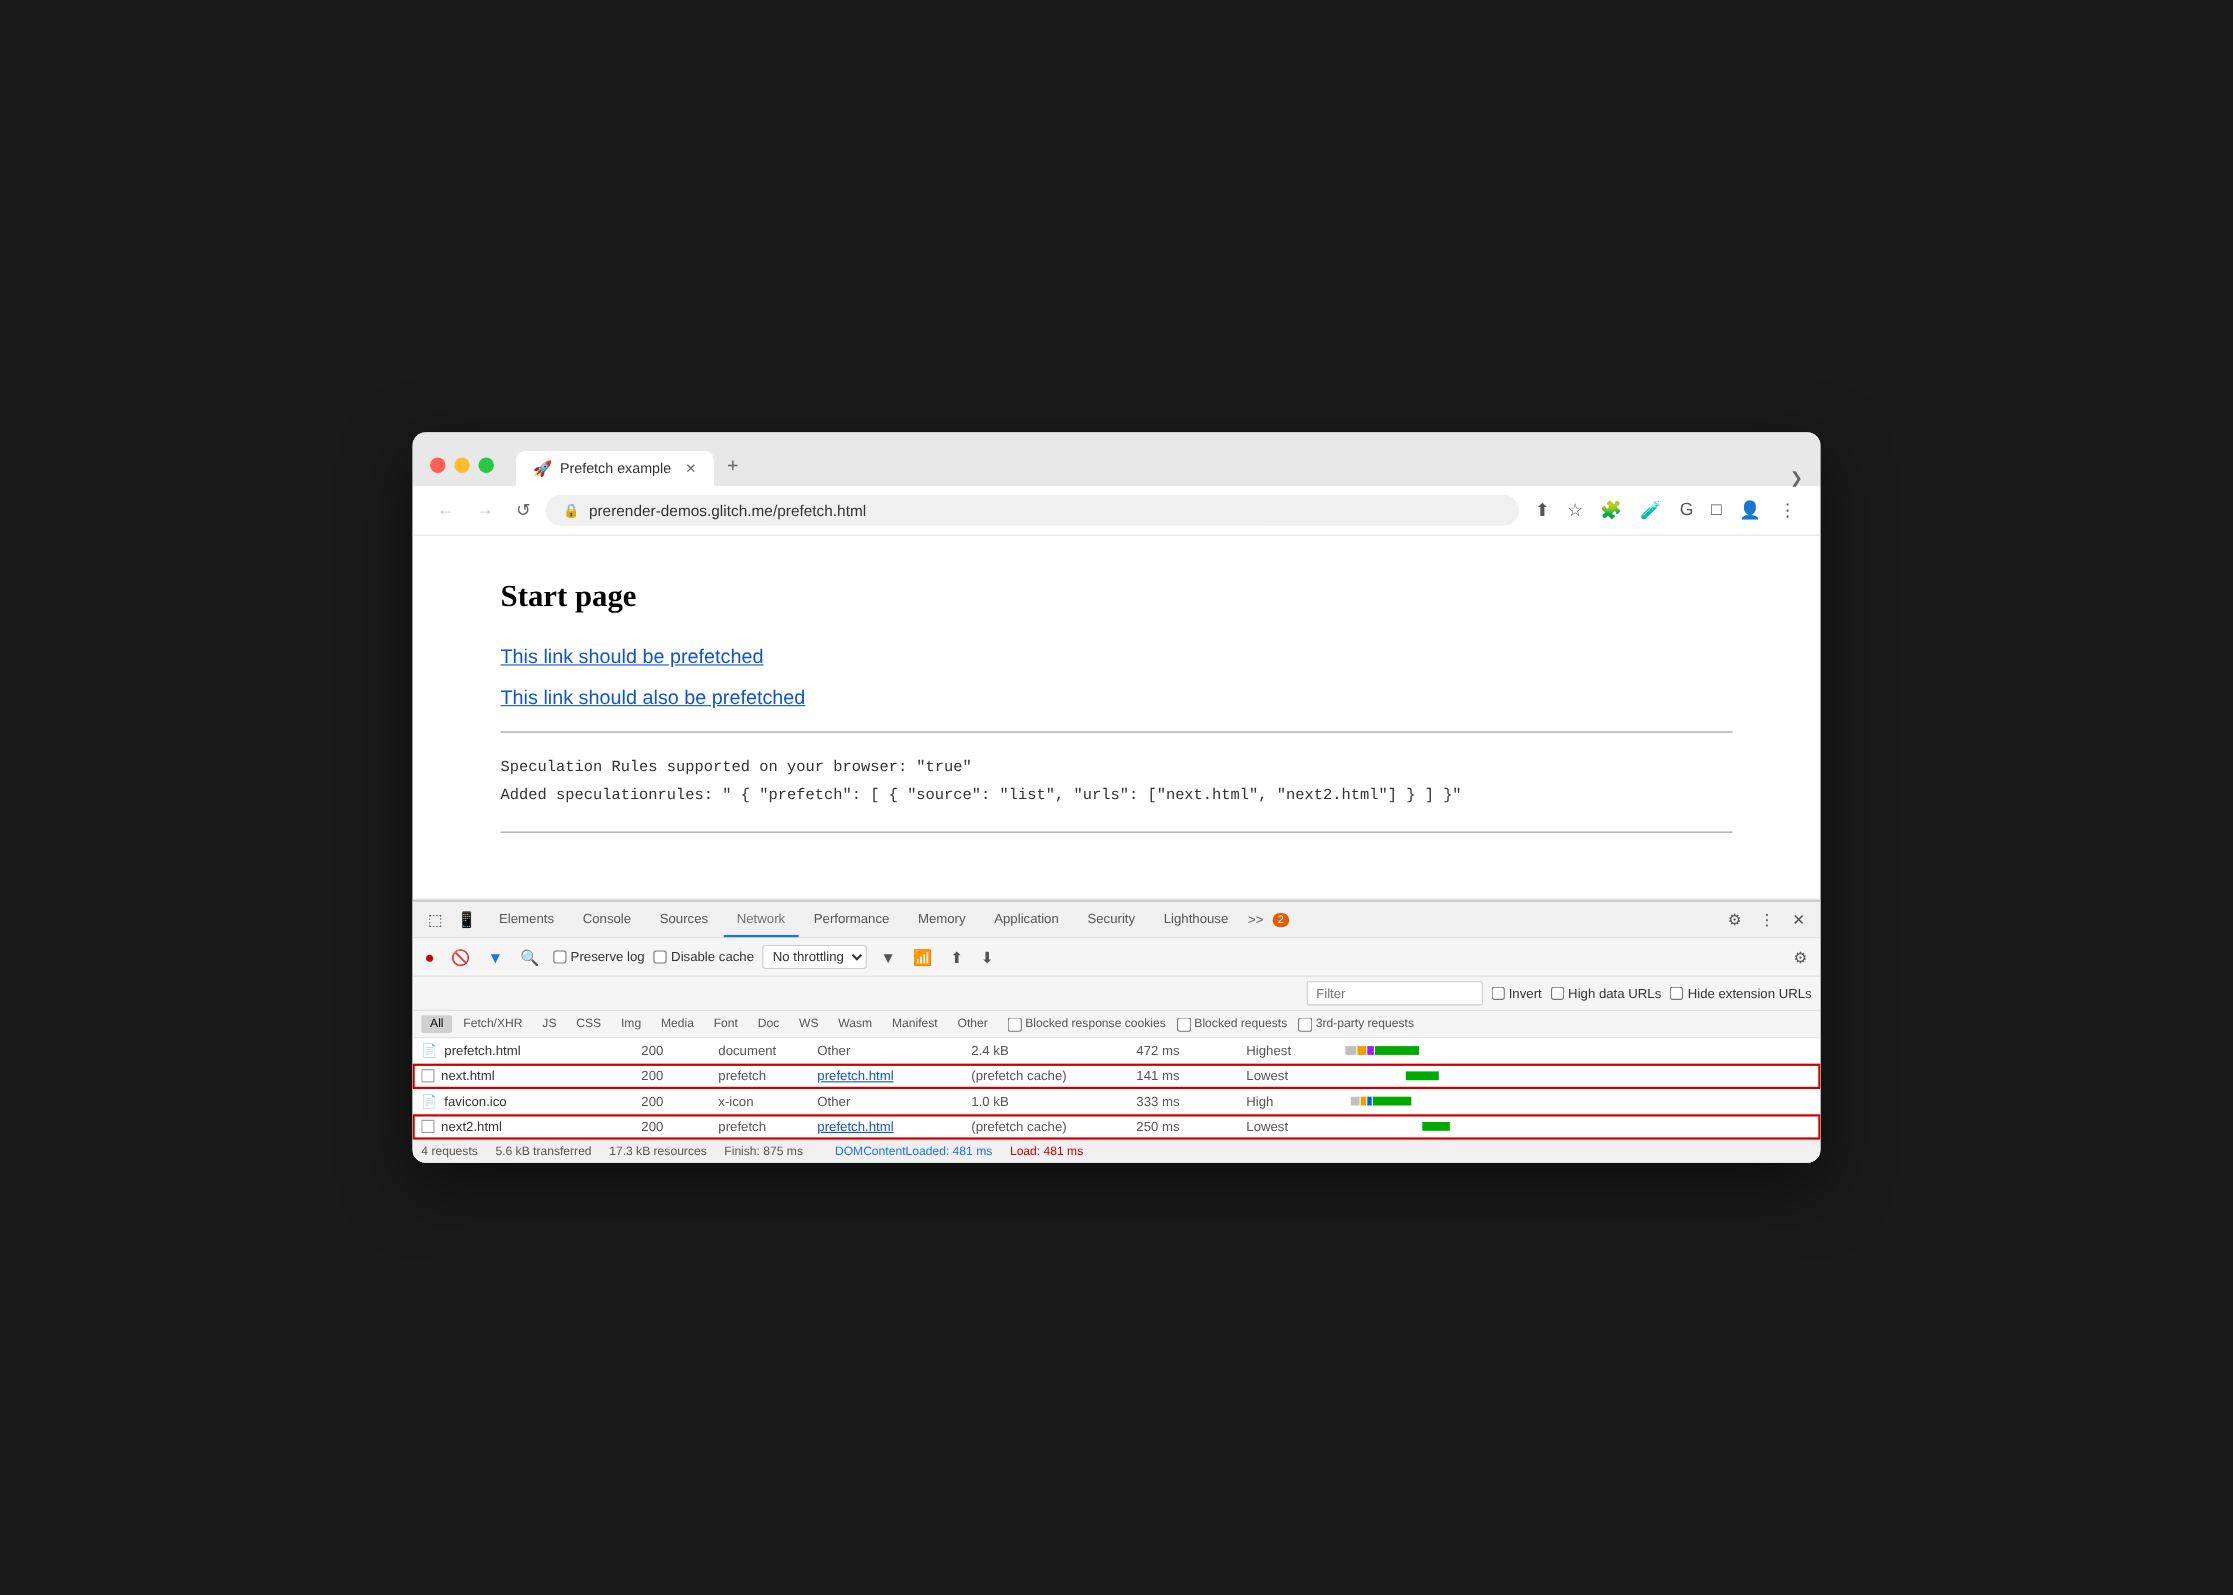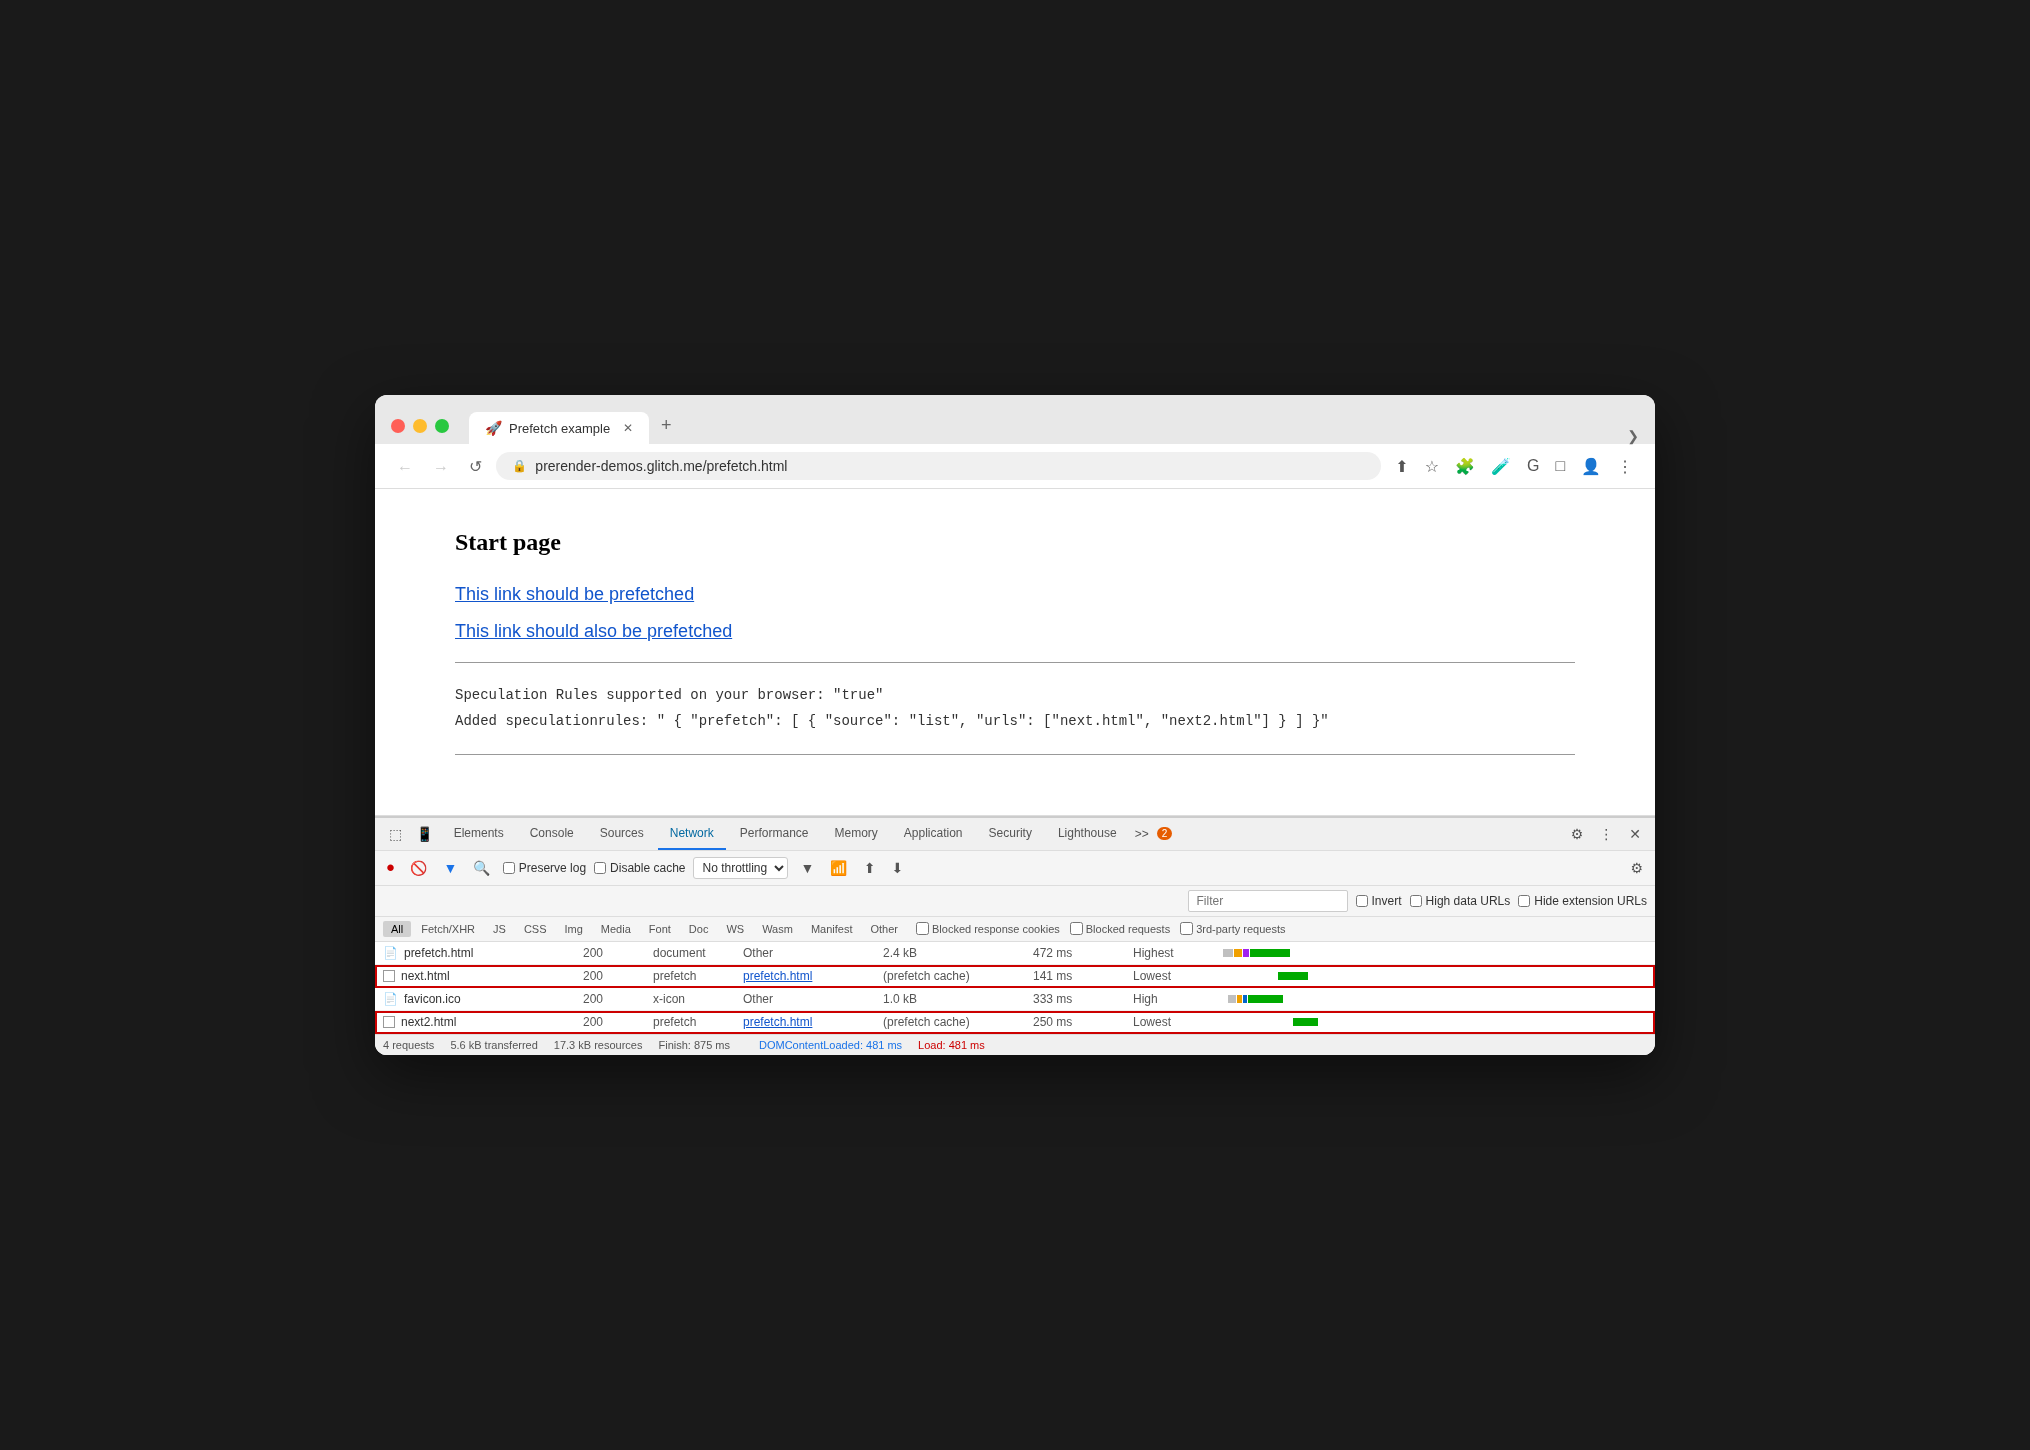--- a/index.html
+++ b/index.html
@@ -137,21 +137,21 @@
     }
 
     
     .page-content {
       background: #ffffff;
       padding: 40px 80px;
       border-bottom: 1px solid #ddd;
     }
 
     .page-title {
-      font-size: 24px;
+      font-size: 28px;
       font-weight: 800;
       color: #000;
       margin-bottom: 28px;
       font-family: Georgia, serif;
     }
 
     .page-link {
       display: block;
       color: #1155cc;
       text-decoration: underline;
@@ -192,21 +192,21 @@
     .devtools-tab {
       padding: 8px 12px;
       font-size: 12px;
       color: #555;
       cursor: pointer;
       border-bottom: 2px solid transparent;
       white-space: nowrap;
     }
 
     .devtools-tab.active {
-      color: #0369a1;
+      color: #737373;
       border-bottom: 2px solid #1a73e8;
     }
 
     .devtools-tab-more {
       font-size: 12px;
       color: #555;
       padding: 8px 4px;
     }
 
     .devtools-badge {

